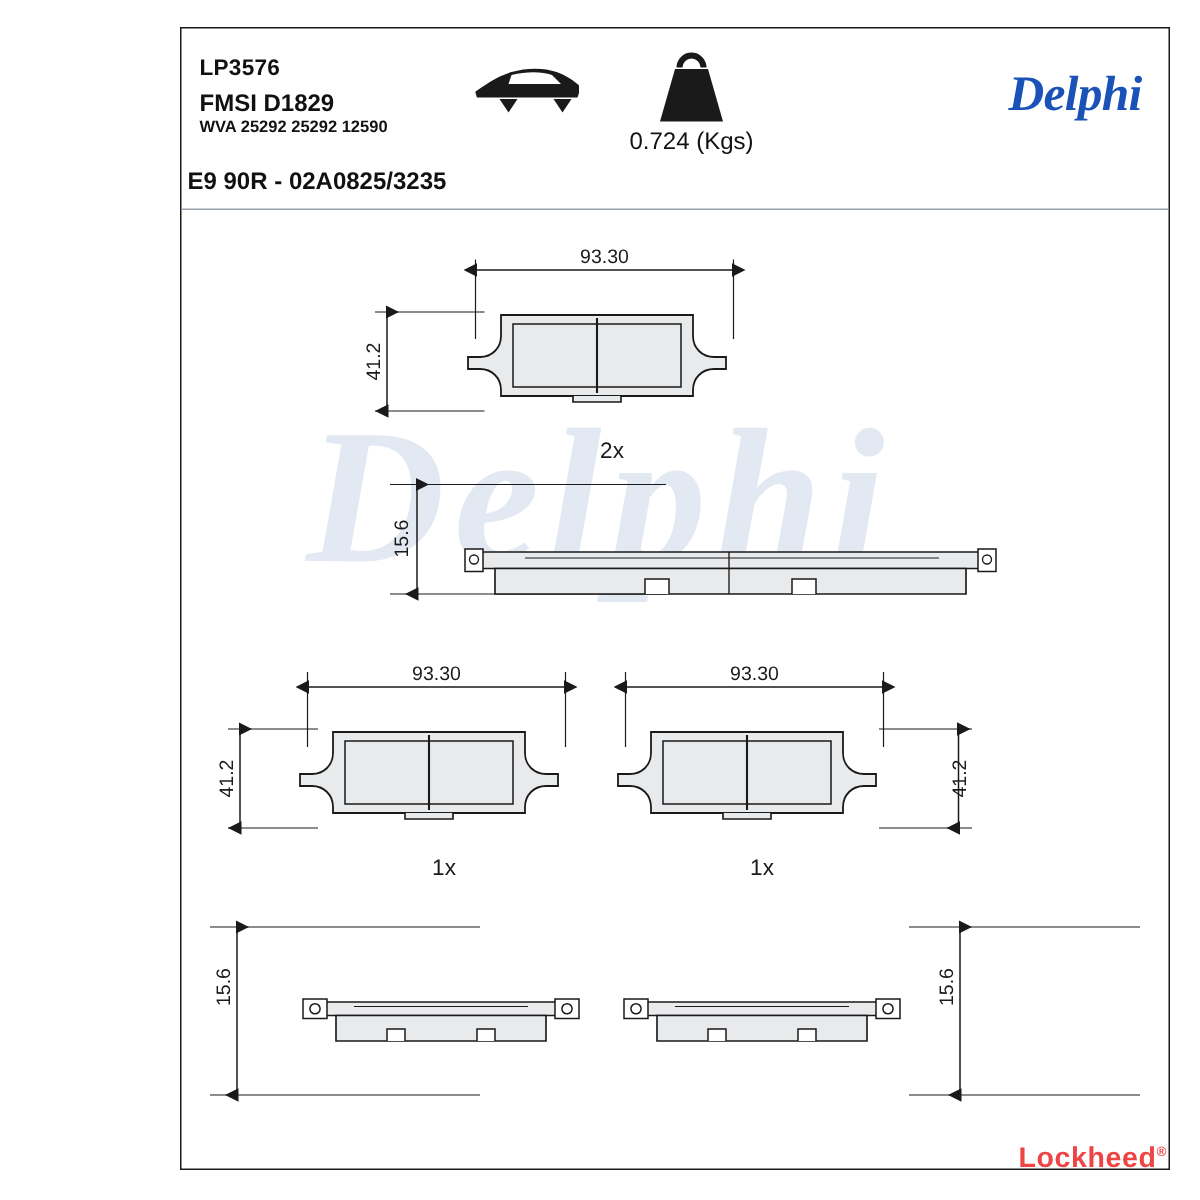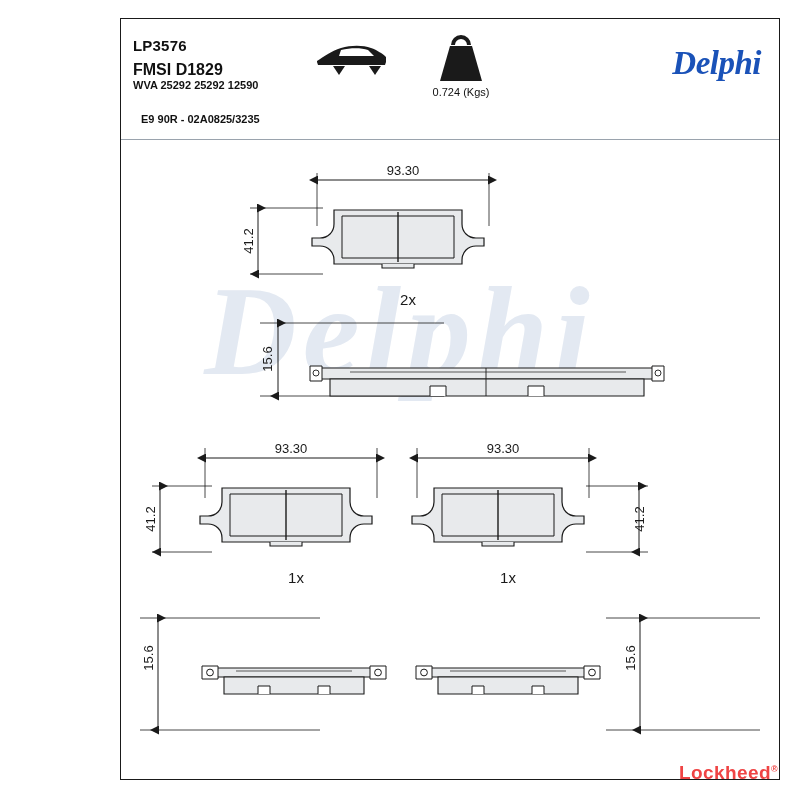--- a/index.html
+++ b/index.html
@@ -75,22 +75,22 @@
   }
   .wva {
     position: absolute;
     left: 12px; top: 60px;
     font-size: 11px;
     font-weight: bold;
     color: #111;
   }
   .approval {
     position: absolute;
-    left: 20px; top: 94px;
-    font-size: 11px;
+    left: 4px; top: 94px;
+    font-size: 16px;
     font-weight: bold;
     color: #111;
   }
   .brand {
     position: absolute;
     right: 18px; top: 26px;
     font-family: "Liberation Serif", serif;
     font-size: 33px;
     font-weight: bold;
     font-style: italic;
@@ -103,21 +103,21 @@
     width: 80px; height: 46px;
   }
   .weight-block {
     position: absolute;
     left: 285px; top: 10px;
     width: 110px; height: 90px;
     text-align: center;
   }
   .weight-icon { display: block; margin: 0 auto; }
   .weight-text {
-    font-size: 11px;
+    font-size: 16px;
     color: #111;
     margin-top: 1px;
     font-weight: normal;
   }
   
   .drawing {
     position: absolute;
     left: 120px; top: 18px;
     width: 660px; height: 765px;
     z-index: 2;

